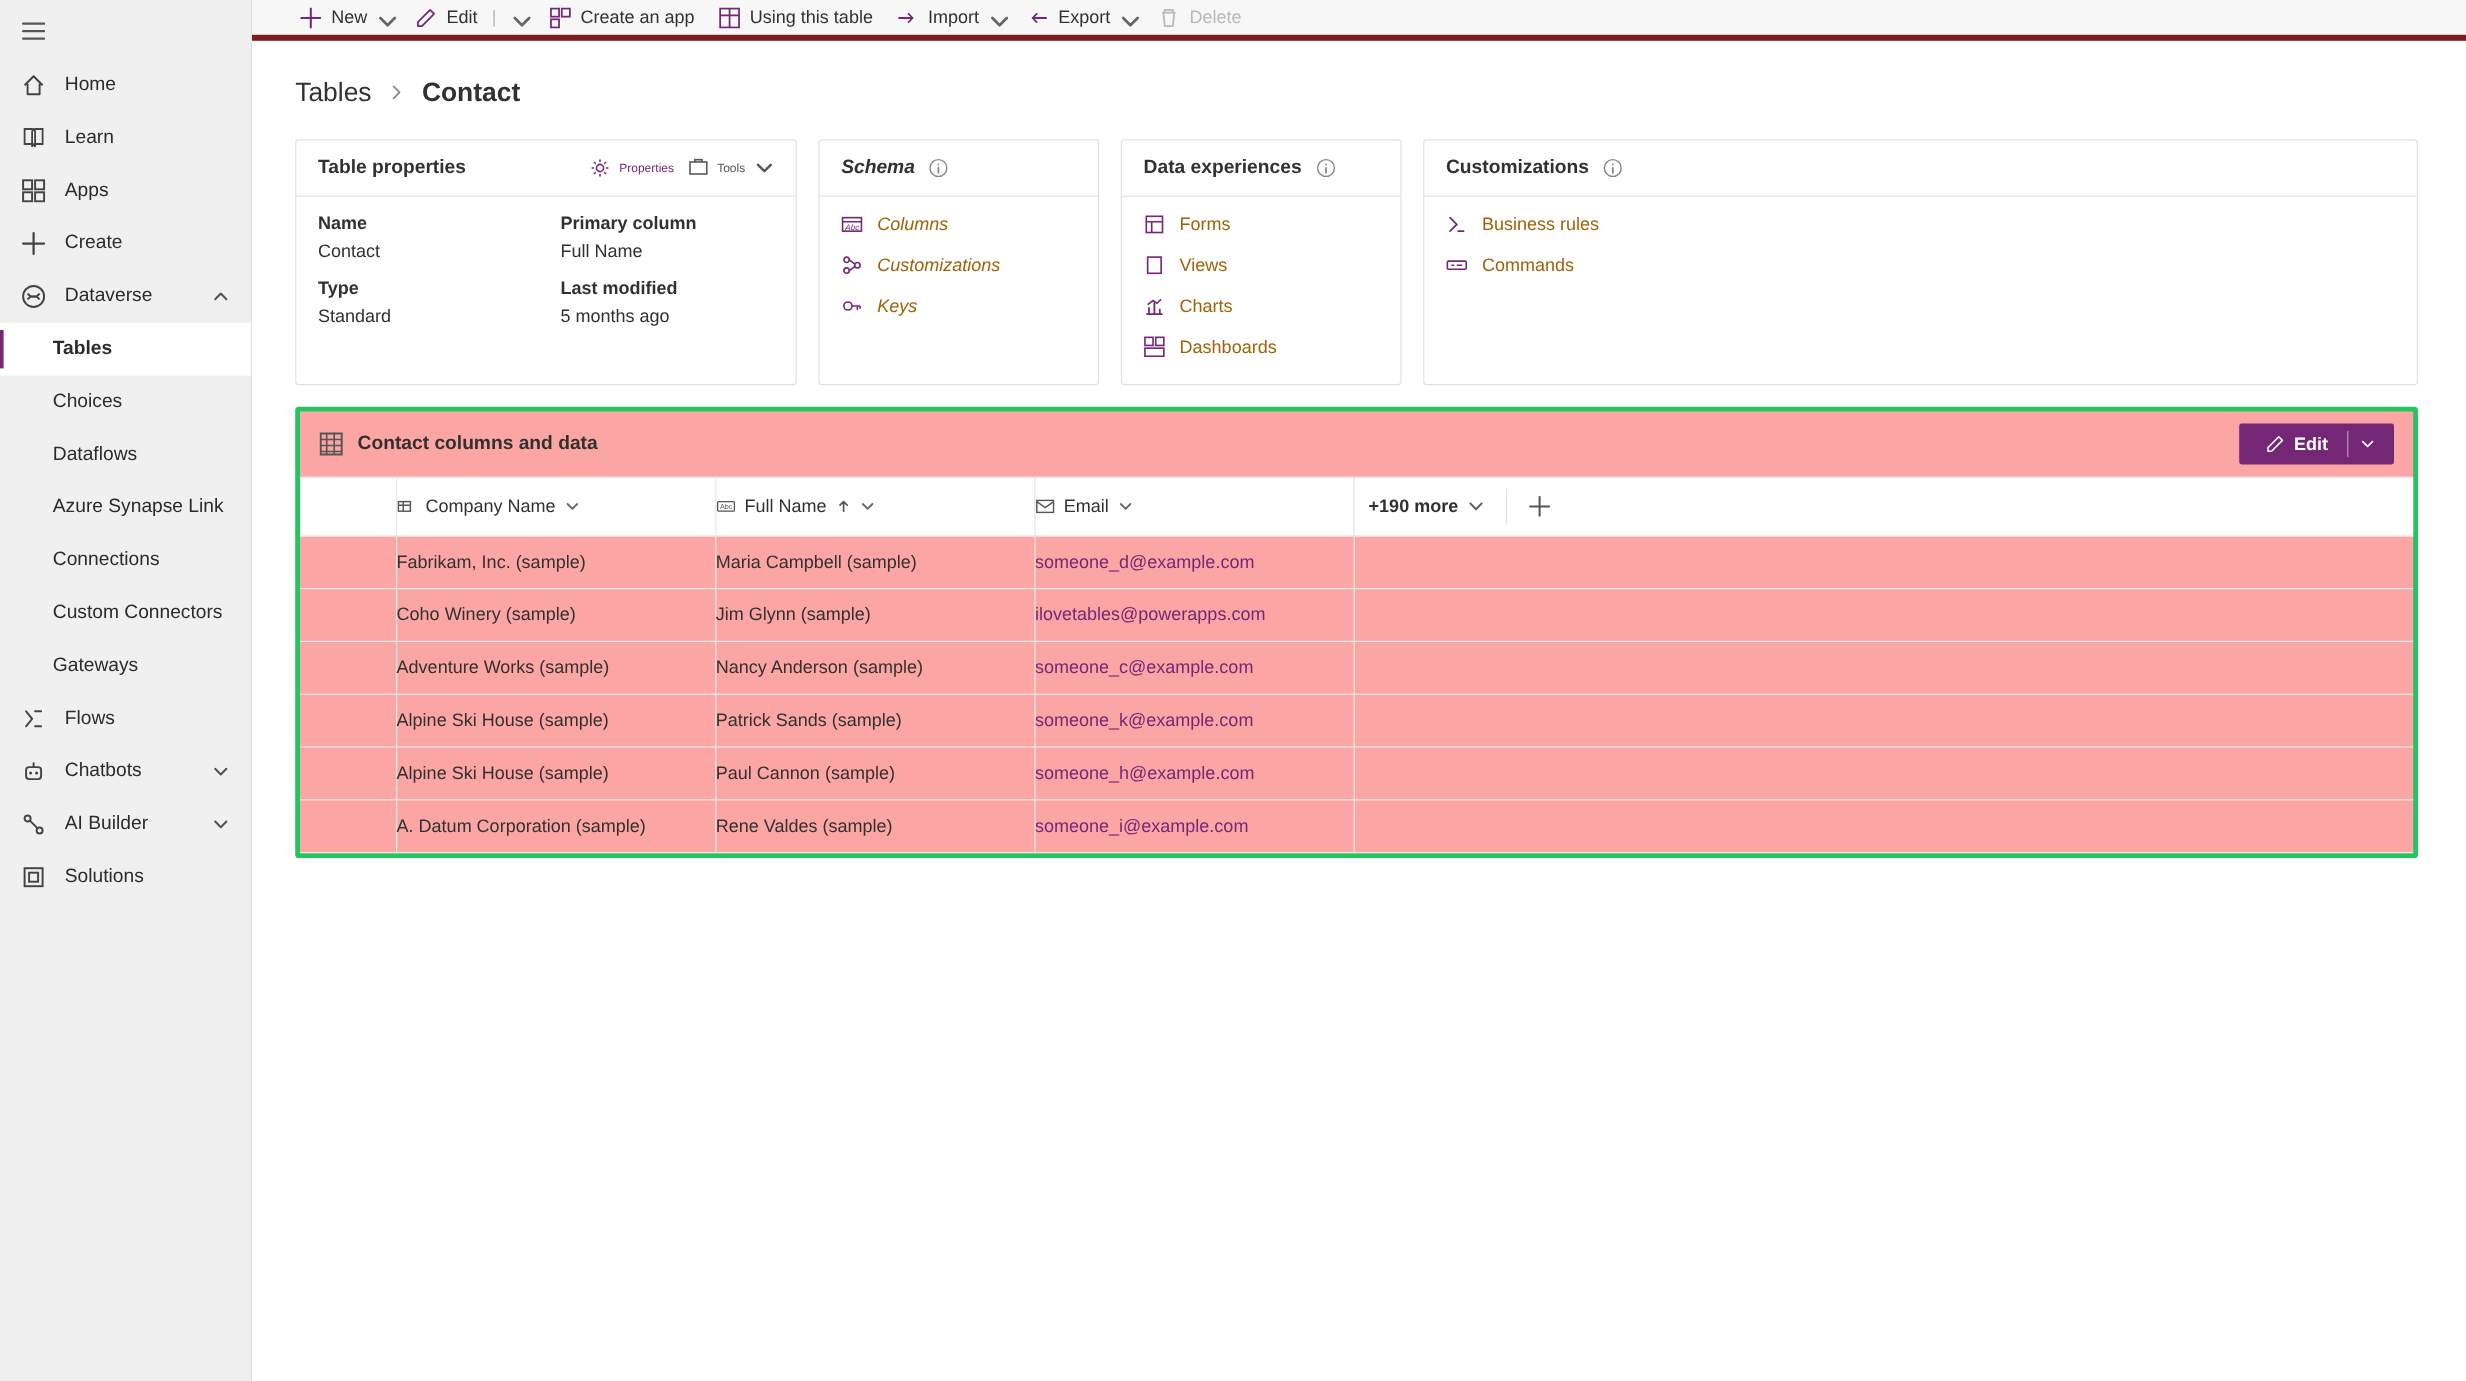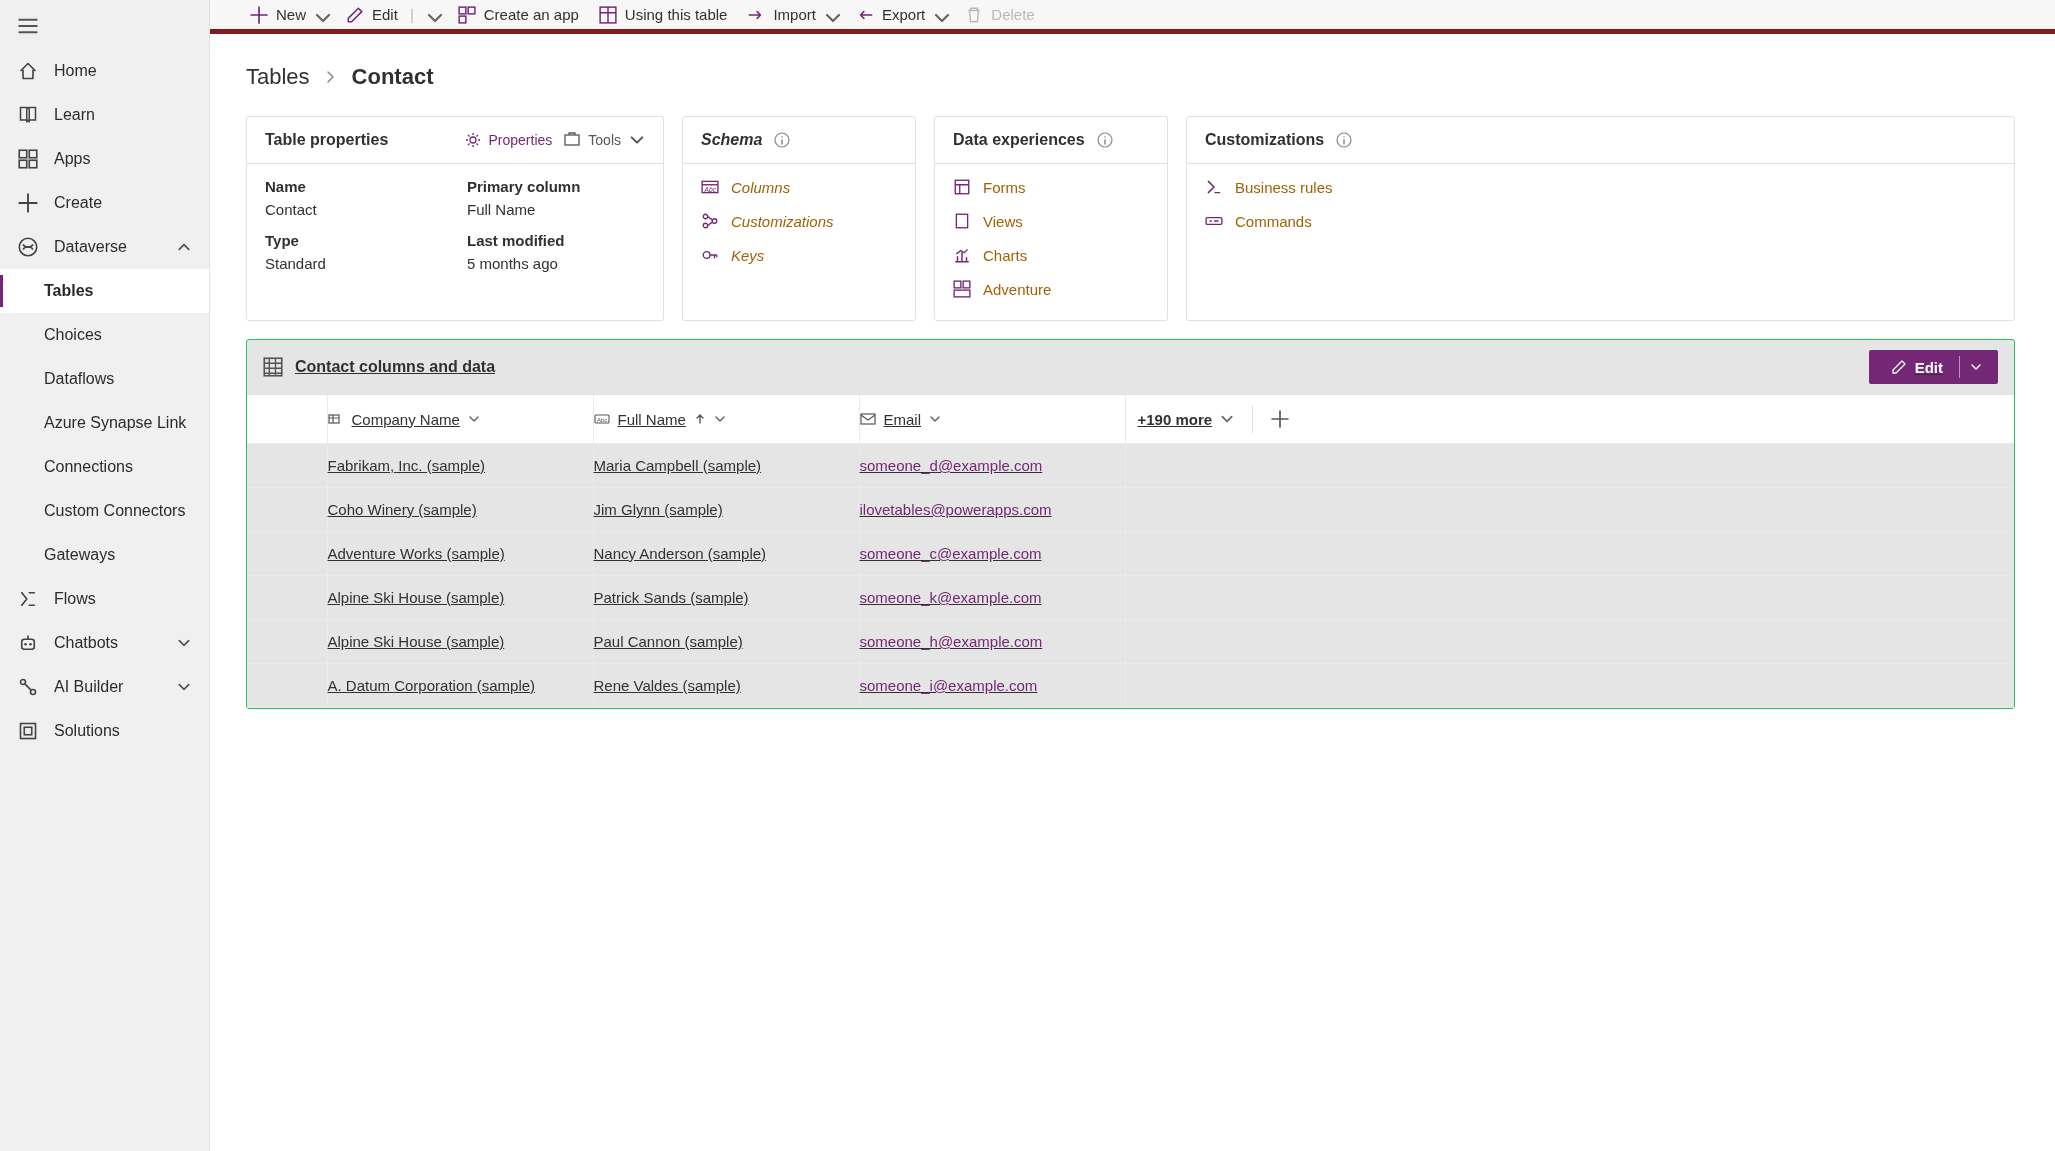--- a/index.html
+++ b/index.html
@@ -148,21 +148,21 @@
     border-bottom: 1px solid #e1e1e1;
     gap: 12px;
   }
   .card-title {
     font-size: 16px; font-weight: 600;
     color: #323130;
   }
   .card-hd .spacer { flex: 1; }
   .card-hd .hd-btn {
     display: inline-flex; align-items: center; gap: 8px;
-    font-size: 14px;
+    font-size: 10px;
     color: #742774;
     cursor: pointer;
   }
   .card-hd .hd-btn.tools { color: #555; }
   .card-hd .hd-btn svg { width: 16px; height: 16px; }
   .card-hd .info-icon svg { width: 16px; height: 16px; color: #888; }
 
   .card-body {
     padding: 14px 18px 22px 18px;
   }
@@ -189,24 +189,23 @@
   }
   .link-item .li-icon svg { width: 18px; height: 18px; color: #742774; }
 
   .cards .card:nth-child(1) { flex: 0 0 418px; }
   .cards .card:nth-child(2) { flex: 0 0 234px; font-style: italic; }
   .cards .card:nth-child(3) { flex: 0 0 234px; }
   .cards .card:nth-child(4) { flex: 1; min-width: 234px; }
 
   
   .datapanel {
-    border: 1px solid #22c55e;
+    border: 4px solid #22c55e;
     border-radius: 3px;
-    background: #e5e5e5;
-    text-decoration: underline;
+    background: #fca5a5;
   }
   .data-hd {
     display: flex; align-items: center;
     padding: 10px 16px;
     border-bottom: 1px solid #e1e1e1;
     gap: 12px;
   }
   .data-hd .data-title {
     font-size: 16px; font-weight: 600;
   }
@@ -769,21 +768,21 @@
                     </svg>
                   </span>
                 <span>Charts</span>
               </li>
               <li class="link-item">
                 <span class="li-icon">
                     <svg viewBox="0 0 16 16">
                       <use href="#ic-dash"></use>
                     </svg>
                   </span>
-                <span>Adventure</span>
+                <span>Dashboards</span>
               </li>
             </ul>
           </div>
         </div>
 
         <div class="card">
           <div class="card-hd">
             <span class="card-title">Customizations</span>
             <span class="info-icon">
                 <svg viewBox="0 0 16 16">

